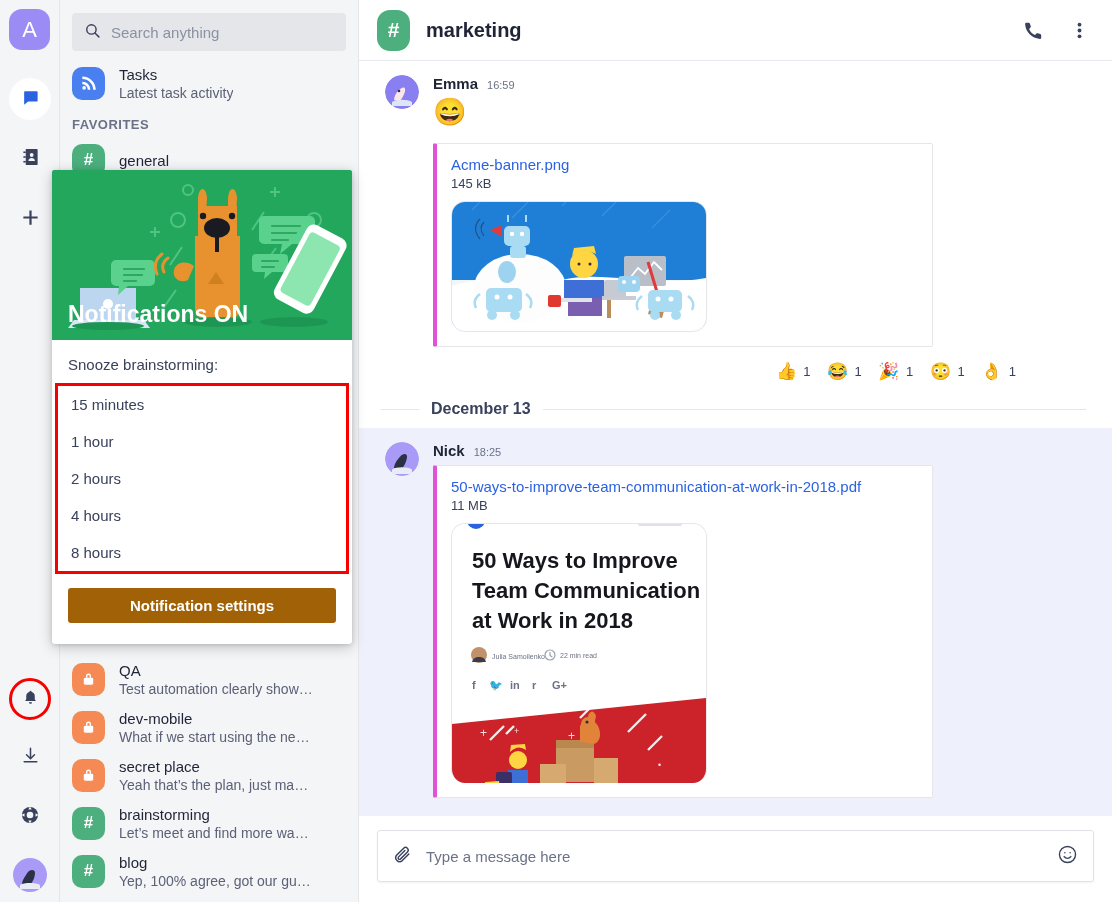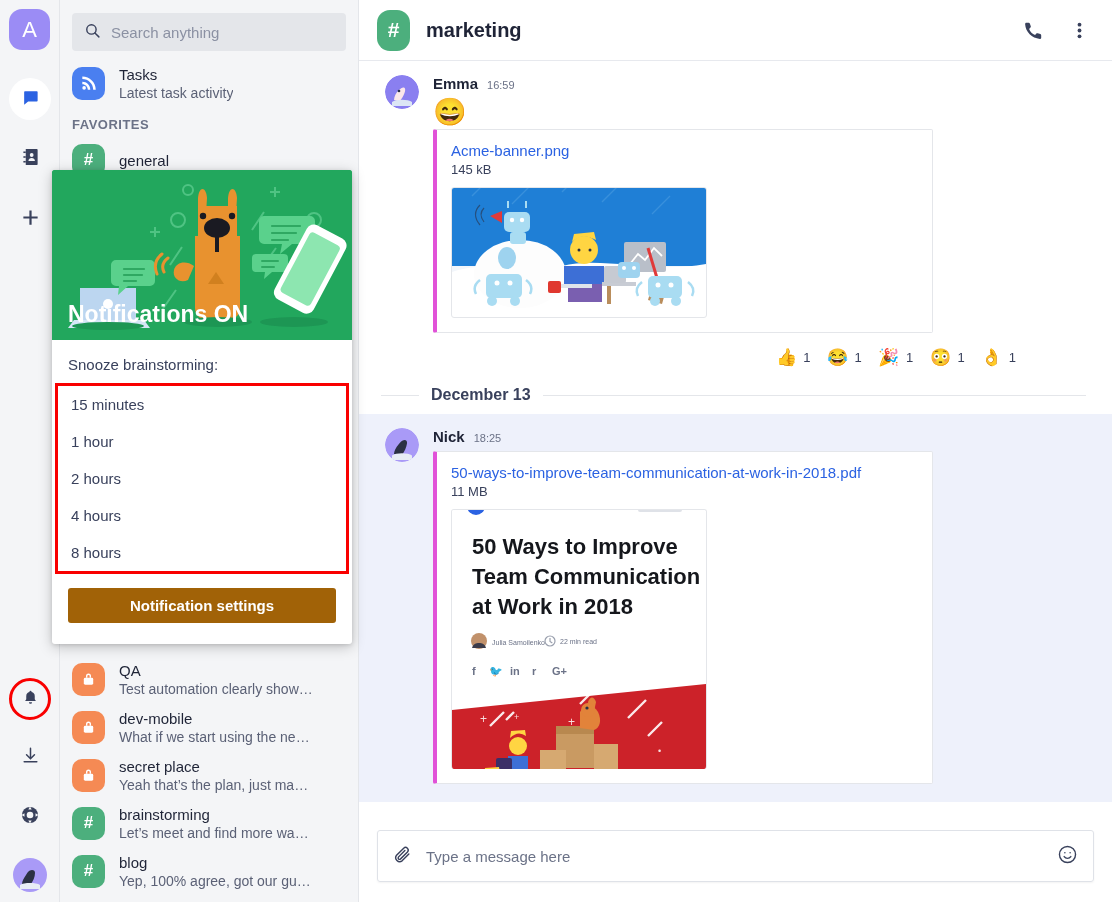--- a/index.html
+++ b/index.html
@@ -123,21 +123,21 @@
   .msg-time { font-size: 11px; color: #6b7287; }
   .msg-emoji { font-size: 27px; line-height: 34px; }
 
   .attach-card {
     border: 1px solid #e4e6ea; border-left: 4px solid #e152d8;
     border-radius: 2px; background: #fff; padding: 12px 14px 14px 14px;
     max-width: 500px; margin-top: 6px;
   }
   .attach-name { font-size: 15px; color: #2b62e2; font-weight: 400; }
   .attach-size { font-size: 13px; color: #39415c; margin-top: 3px; margin-bottom: 10px; }
-  .thumb { border: 1px solid #e4e6ea; border-radius: 3px; overflow: hidden; width: 256px; }
+  .thumb { border: 1px solid #e4e6ea; border-radius: 14px; overflow: hidden; width: 256px; }
 
   .reactions { display: flex; gap: 17px; padding: 8px 0 4px 26px; }
   .reaction { display: flex; align-items: center; gap: 6px; font-size: 17px; }
   .reaction span.cnt { font-size: 13px; color: #39415c; }
 
   .date-div { display: flex; align-items: center; gap: 12px; padding: 14px 26px 10px 22px; }
   .date-div .line { height: 1px; background: #e4e6ea; flex: 1 1 auto; }
   .date-div .line.short { flex: 0 0 38px; }
   .date-label { font-size: 16px; font-weight: 700; color: #39415c; }
 
@@ -361,21 +361,21 @@
             <path d="M7 27c2-1.5 6-2.3 10-2.3s8 .8 10 2.3v4H7v-4z" fill="#dce6f5"></path>
           </svg>
         </div>
         <div class="msg-main">
           <div class="msg-head">
             <span class="msg-author">Emma</span>
             <span class="msg-time">16:59</span>
           </div>
           <div class="msg-emoji">😄</div>
 
-          <div class="attach-card" style="margin-top:0;">
+          <div class="attach-card" style="margin-top:14px;">
             <div class="attach-name">Acme-banner.png</div>
             <div class="attach-size">145 kB</div>
             <div class="thumb">
               <svg width="254" height="125" viewBox="0 0 254 125" preserveAspectRatio="none">
                 <rect width="254" height="125" fill="#1f7fd6"></rect>
                 <path d="M0 78h254v47H0z" fill="#f2f6fb"></path>
                 <path d="M0 84c40-14 70 4 110-6s90 8 144-2v49H0z" fill="#ffffff"></path>
                 <g stroke="#4d9ee2" stroke-width="1.4" opacity=".55">
                   <path d="M20 8l14-14M60 16l18-18M150 14l16-16M200 26l18-18M110 4l12-12"></path>
                 </g>

